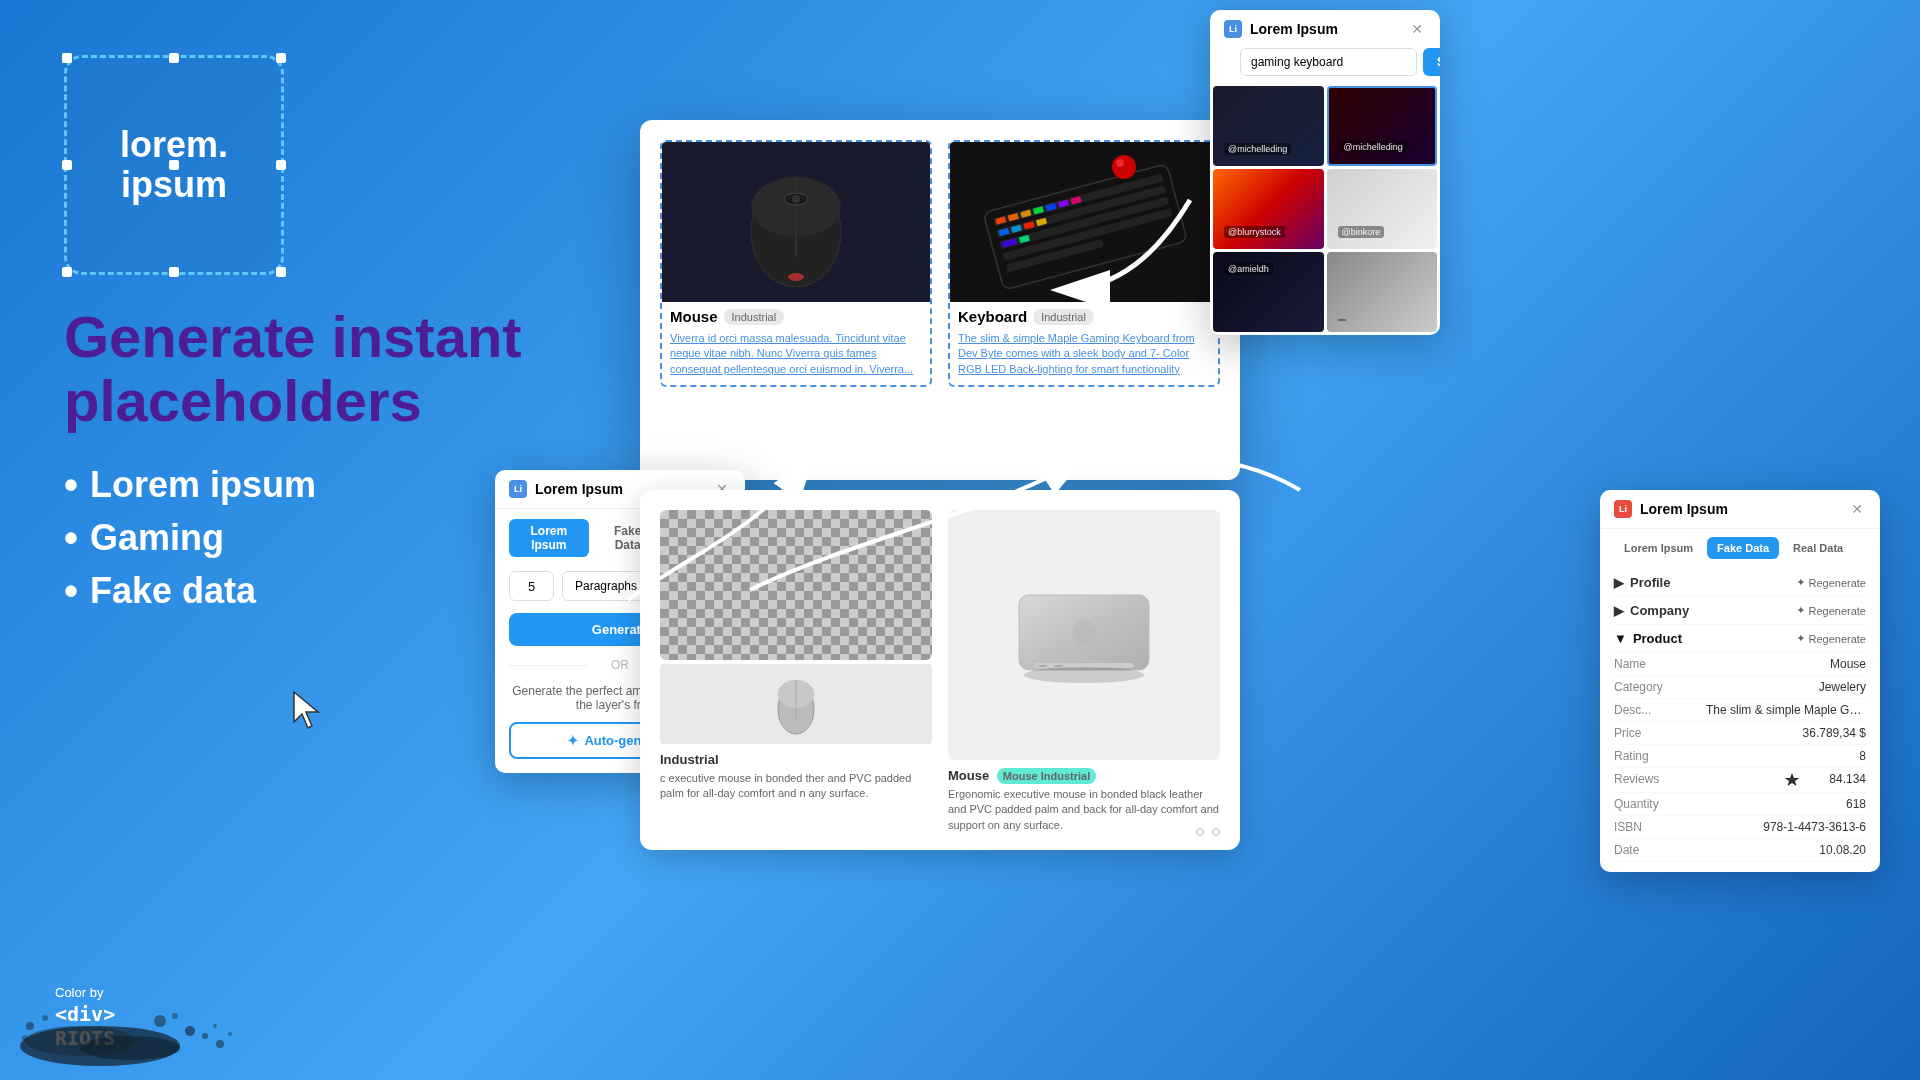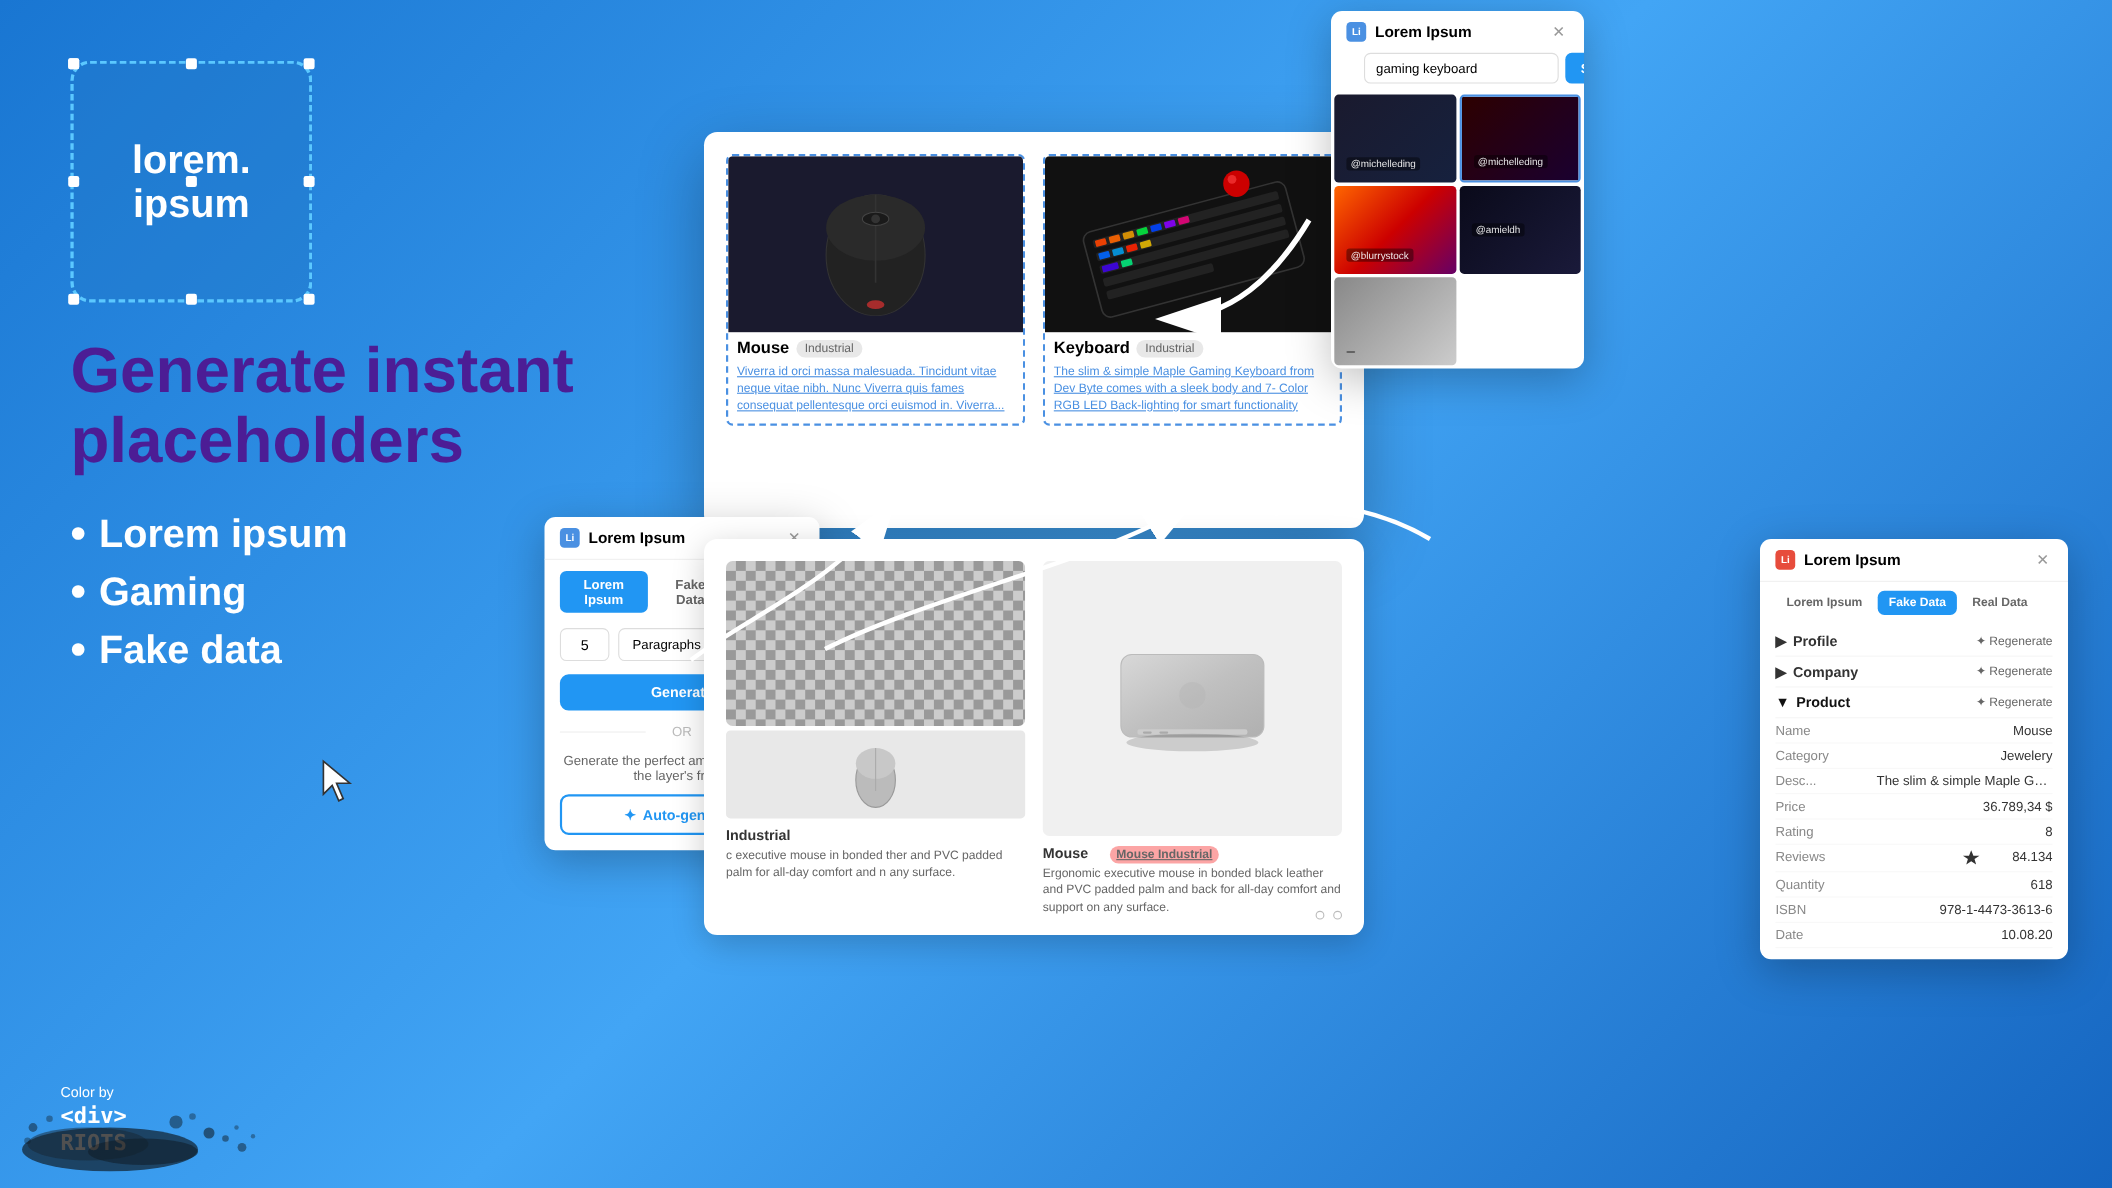--- a/index.html
+++ b/index.html
@@ -647,22 +647,27 @@
     <div class="img-cell img-rgb-kb" style="border:2px solid #4a90e2;">
       <div class="img-cell-bg" style="align-items:flex-end;">
         <span class="img-attr">@michelleding</span>
       </div>
     </div>
     <div class="img-cell img-rgb-kb2">
       <div class="img-cell-bg" style="align-items:flex-end;">
         <span class="img-attr">@blurrystock</span>
       </div>
     </div>
+    <div class="img-cell img-white-kb">
+      <div class="img-cell-bg" style="align-items:flex-end;">
+        <span class="img-attr">@binkore</span>
+      </div>
+    </div>
     <div class="img-cell img-dark-setup">
-      <div class="img-cell-bg" style="align-items:center;">
+      <div class="img-cell-bg" style="align-items:flex-start;">
         <span class="img-attr">@amieldh</span>
       </div>
     </div>
     <div class="img-cell img-kb-side">
       <div class="img-cell-bg" style="align-items:flex-end;">
         <span class="img-attr"></span>
       </div>
     </div>
   </div>
 </div>
@@ -801,21 +806,21 @@
             <linearGradient id="macGrad" x1="0" y1="0" x2="1" y2="1">
               <stop offset="0%" stop-color="#d8d8d8"></stop>
               <stop offset="50%" stop-color="#c0c0c0"></stop>
               <stop offset="100%" stop-color="#b0b0b0"></stop>
             </linearGradient>
           </defs>
         </svg>
       </div>
       <div style="font-size:13px; font-weight:700; color:#333; margin-top:8px;">
         <span style="font-weight:700;">Mouse</span>
-        <span style="background:#fca5a5; padding:2px 6px; border-radius:10px; font-size:11px; color:#666; margin-left:16px;text-decoration:underline;">Mouse  Industrial</span>
+        <span style="background:#5eead4; padding:2px 6px; border-radius:10px; font-size:11px; color:#666; margin-left:4px;">Mouse  Industrial</span>
       </div>
       <div style="font-size:11px; color:#666; margin-top:4px; line-height:1.4;">Ergonomic executive mouse in bonded black leather and PVC padded palm and back for all-day comfort and support on any surface.</div>
     </div>
   </div>
 
   <div style="position:absolute; bottom:14px; right:20px; display:flex; gap:8px;">
     <div style="width:8px; height:8px; border-radius:50%; border:1px solid #bbb;"></div>
     <div style="width:8px; height:8px; border-radius:50%; border:1px solid #bbb;"></div>
   </div>
 </div>

